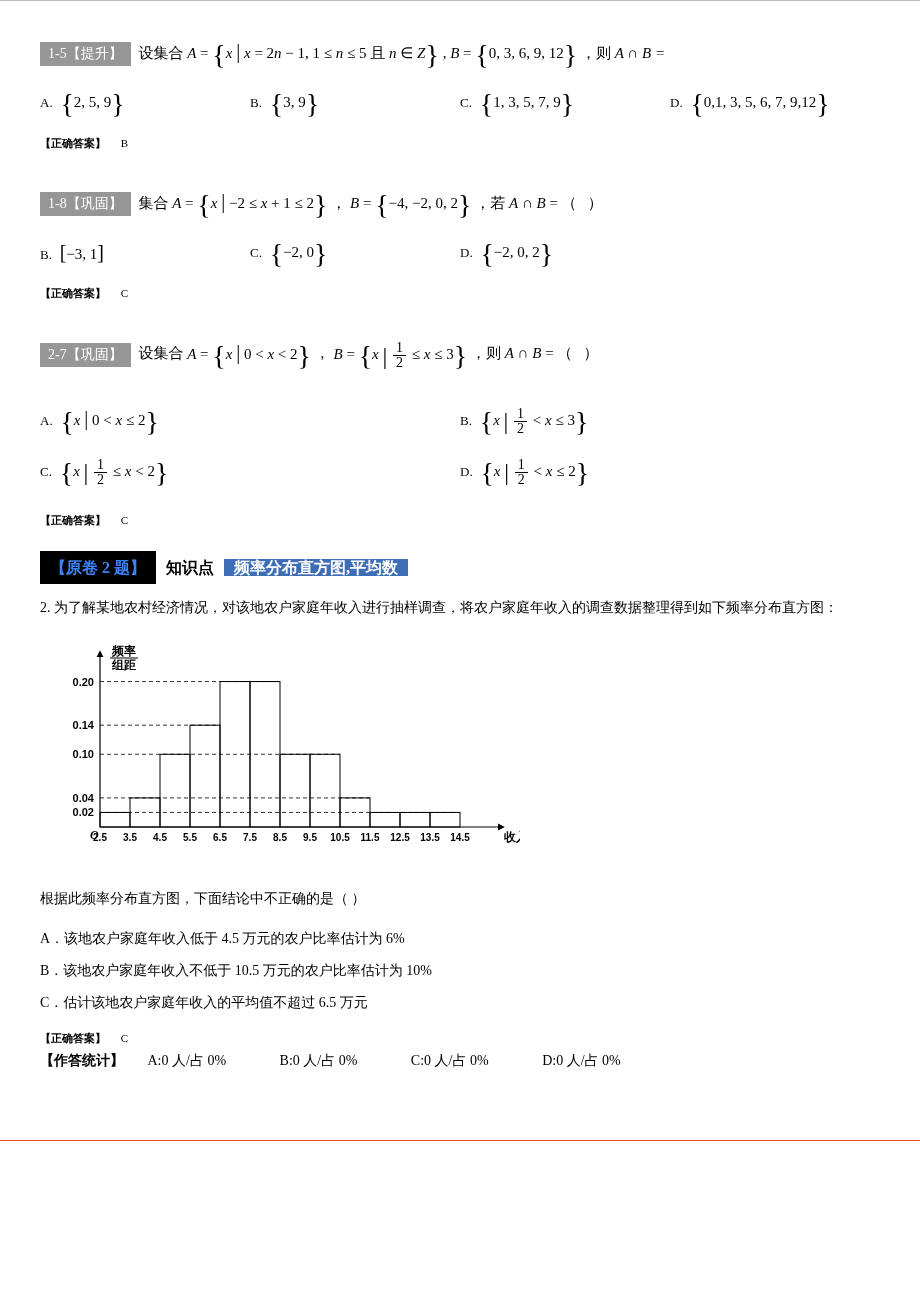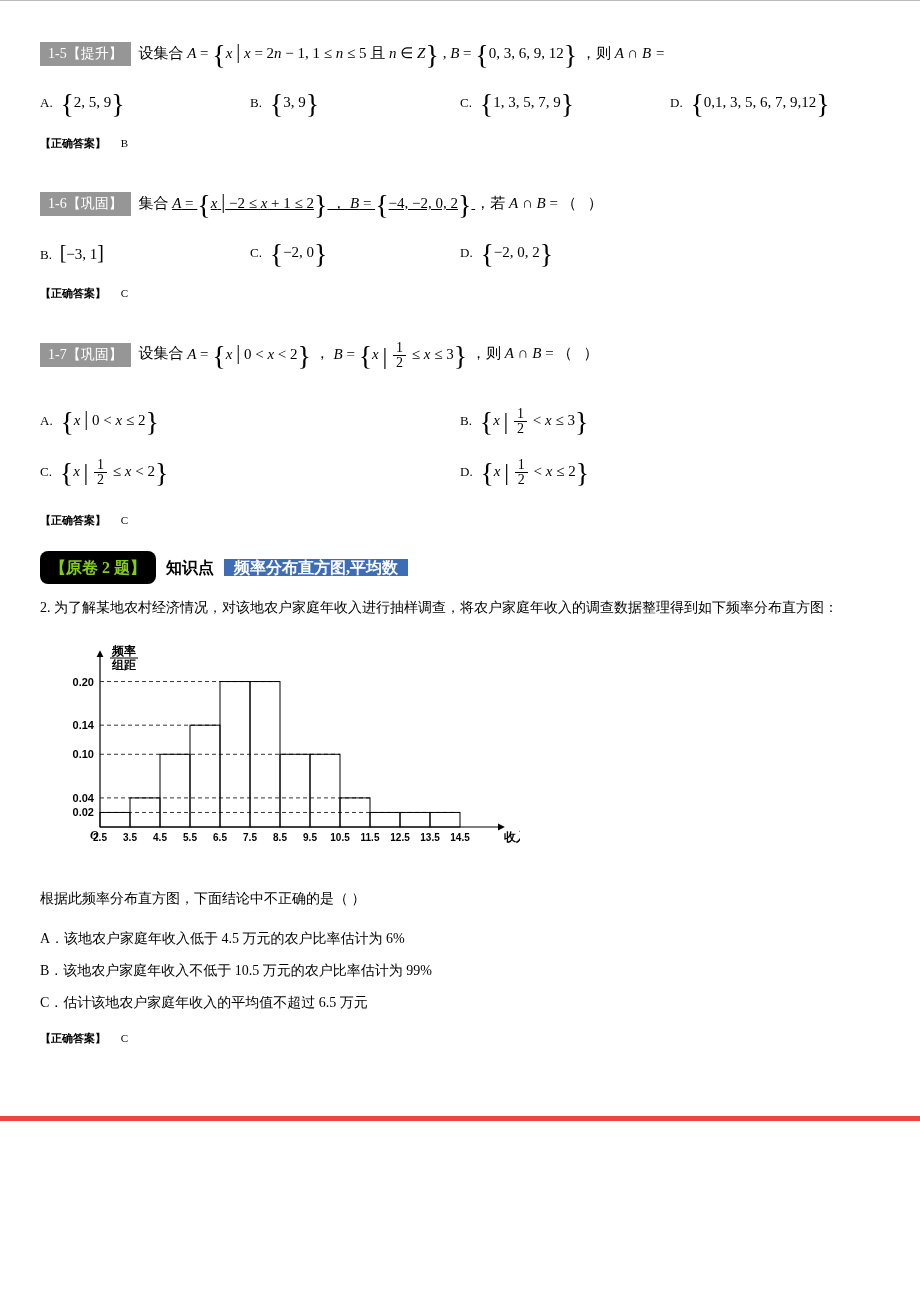--- a/index.html
+++ b/index.html
@@ -7,37 +7,37 @@
     padding: 0;
     background: #fff;
     font-family: "SimSun", "宋体", serif;
     color: #000;
   }
   .page {
     width: 840px;
     margin: 0 auto;
     padding: 30px 40px 40px 40px;
     border-top: 1px solid #bbb;
-    border-bottom: 5px solid #ef4444;
+    border-bottom: 1px solid #ef4444;
     position: relative;
   }
   .q-block {
     margin-bottom: 30px;
     font-size: 15px;
   }
   .tag {
     display: inline-block;
     color: #fff;
     padding: 3px 8px;
     font-size: 14px;
     margin-right: 4px;
     font-family: "SimSun", serif;
   }
   .tag-gray { background: #969696; }
-  .tag-black { background: #000; color:#84cc16; font-weight:bold; padding:8px 10px;border-radius:8px;}
+  .tag-black { background: #000; color:#3b82f6; font-weight:bold; padding:8px 10px;}
   .tag-blue { background: #3d6db5; color:#fff; font-weight:bold; padding:0 10px;}
   .q-stem {
     display: inline;
     font-size: 15px;
     line-height: 2.0;
   }
   .math {
     font-family: "Times New Roman", serif;
     font-style: italic;
   }
@@ -111,42 +111,42 @@
       <div class="opt"><span class="lbl">C.</span> <span class="big-brace-l">{</span>1, 3, 5, 7, 9<span class="big-brace-r">}</span></div>
       <div class="opt"><span class="lbl">D.</span> <span class="big-brace-l">{</span>0,1, 3, 5, 6, 7, 9,12<span class="big-brace-r">}</span></div>
     </div>
     <div class="answer-line">
       <span class="answer-label">【正确答案】</span>
       <span class="answer-val">B</span>
     </div>
   </div>
 
   <div class="q-block">
-    <span class="tag tag-gray">1-6【巩固】</span>
+    <span class="tag tag-gray">1-8【巩固】</span>
     <span class="q-stem">
       <span>集合 </span>
-      <span style="font-family:'Times New Roman';text-decoration:underline;">
+      <span style="font-family:'Times New Roman';">
         <span class="math">A</span> = <span class="big-brace-l">{</span><span class="math">x</span> <span style="font-size:20px;">|</span> −2 ≤ <span class="math">x</span> + 1 ≤ 2<span class="big-brace-r">}</span> ，  <span class="math">B</span> = <span class="big-brace-l">{</span>−4, −2, 0, 2<span class="big-brace-r">}</span>
       </span>
       <span>，若 </span>
       <span style="font-family:'Times New Roman';"><span class="math">A</span> ∩ <span class="math">B</span> = </span>（&nbsp;&nbsp;&nbsp;）
     </span>
     <div class="options opt-4">
       <div class="opt"><span class="lbl">B.</span> <span style="font-size:20px;">[</span>−3, 1<span style="font-size:20px;">]</span></div>
       <div class="opt"><span class="lbl">C.</span> <span class="big-brace-l">{</span>−2, 0<span class="big-brace-r">}</span></div>
       <div class="opt"><span class="lbl">D.</span> <span class="big-brace-l">{</span>−2, 0, 2<span class="big-brace-r">}</span></div>
     </div>
     <div class="answer-line">
       <span class="answer-label">【正确答案】</span>
       <span class="answer-val">C</span>
     </div>
   </div>
 
   <div class="q-block">
-    <span class="tag tag-gray">1-7【巩固】</span>
+    <span class="tag tag-gray">2-7【巩固】</span>
     <span class="q-stem">
       <span>设集合 </span>
       <span style="font-family:'Times New Roman';">
         <span class="math">A</span> = <span class="big-brace-l">{</span><span class="math">x</span> <span style="font-size:20px;">|</span> 0 &lt; <span class="math">x</span> &lt; 2<span class="big-brace-r">}</span>
       </span>
       <span>，  </span>
       <span style="font-family:'Times New Roman';">
         <span class="math">B</span> = <span class="big-brace-l">{</span><span class="math">x</span> <span style="font-size:24px;vertical-align:middle;">|</span> <span class="frac"><span class="num">1</span><span class="den">2</span></span> ≤ <span class="math">x</span> ≤ 3<span class="big-brace-r">}</span>
       </span>
       <span>，则 </span>
@@ -225,23 +225,30 @@
           <text x="420" y="209" text-anchor="middle" font-size="10" font-family="Arial" font-weight="bold">14.5</text>
           <text x="50" y="207" font-size="12" font-style="italic" font-family="Times New Roman" font-weight="bold">O</text>
           <text x="464" y="209" font-size="12" font-family="SimSun" font-weight="bold" text-anchor="start">收入/万元</text>
         </svg>
     </div>
 
     <div class="body-text" style="margin-top:10px;">根据此频率分布直方图，下面结论中不正确的是（   ）</div>
 
     <div class="sub-opts">
       <div>A．该地农户家庭年收入低于 4.5 万元的农户比率估计为 6%</div>
-      <div>B．该地农户家庭年收入不低于 10.5 万元的农户比率估计为 99%</div>
+      <div>B．该地农户家庭年收入不低于 10.5 万元的农户比率估计为 10%</div>
       <div>C．估计该地农户家庭年收入的平均值不超过 6.5 万元</div>
     </div>
 
     <div class="answer-line">
       <span class="answer-label">【正确答案】</span>
       <span class="answer-val">C</span>
     </div>
+    <div class="stats-row">
+      <span class="lbl">【作答统计】</span>
+      <span class="item">A:0 人/占 0%</span>
+      <span class="item">B:0 人/占 0%</span>
+      <span class="item">C:0 人/占 0%</span>
+      <span class="item">D:0 人/占 0%</span>
+    </div>
   </div>
 
 </div>
 
 </body></html>

